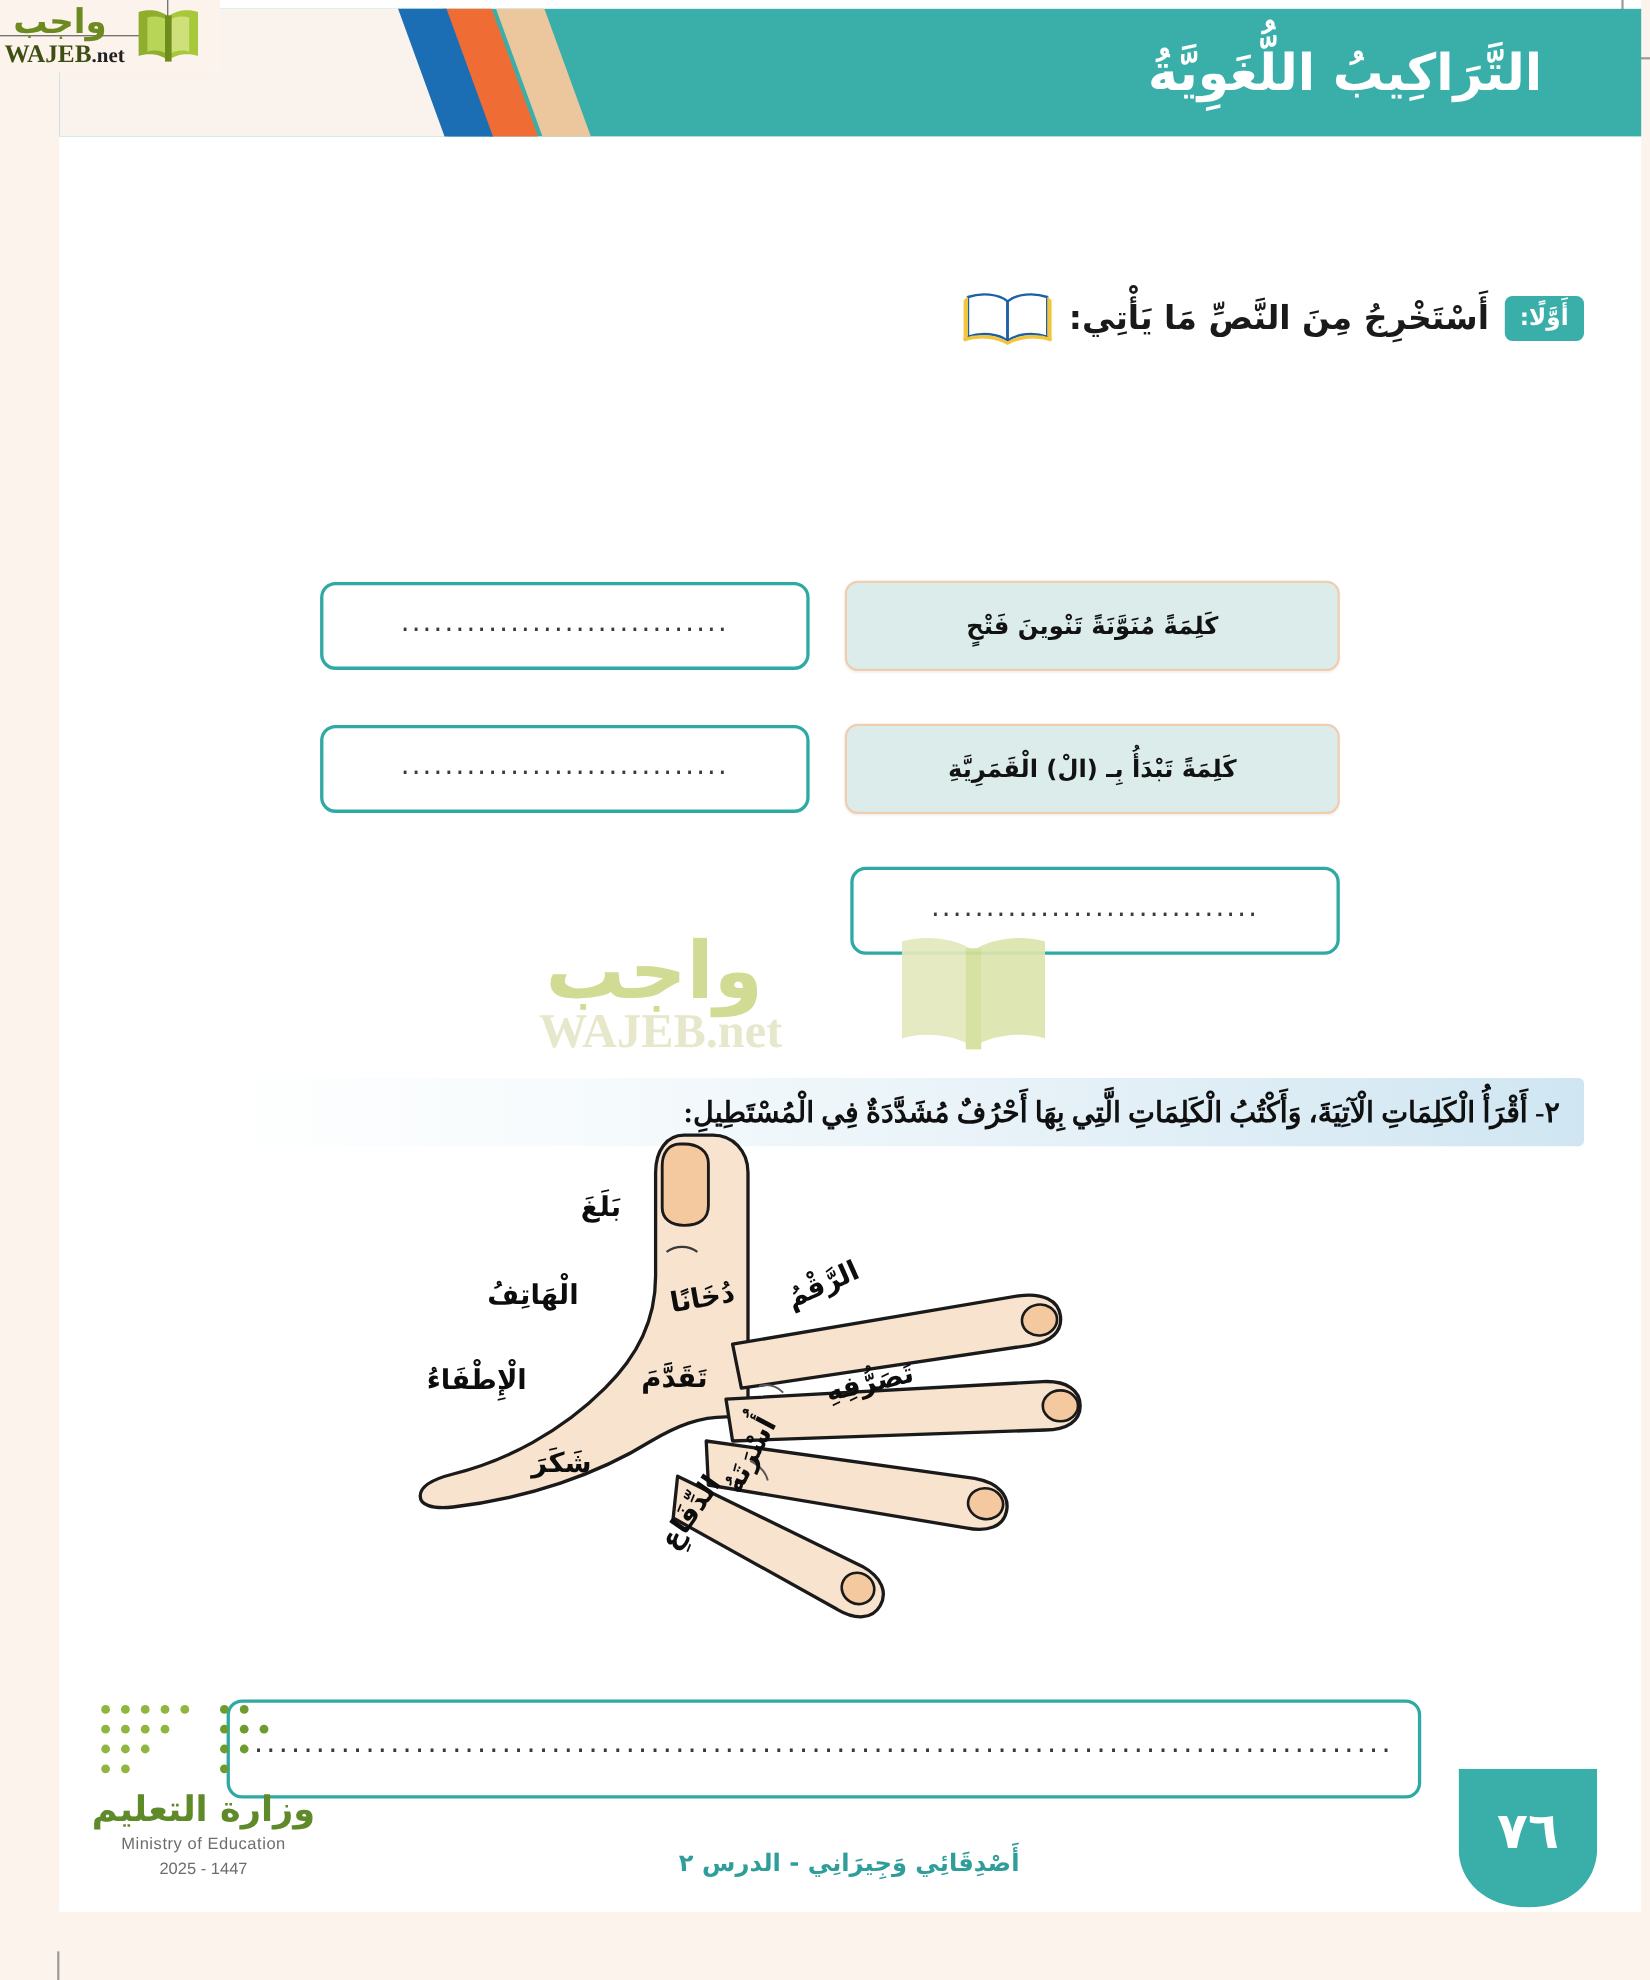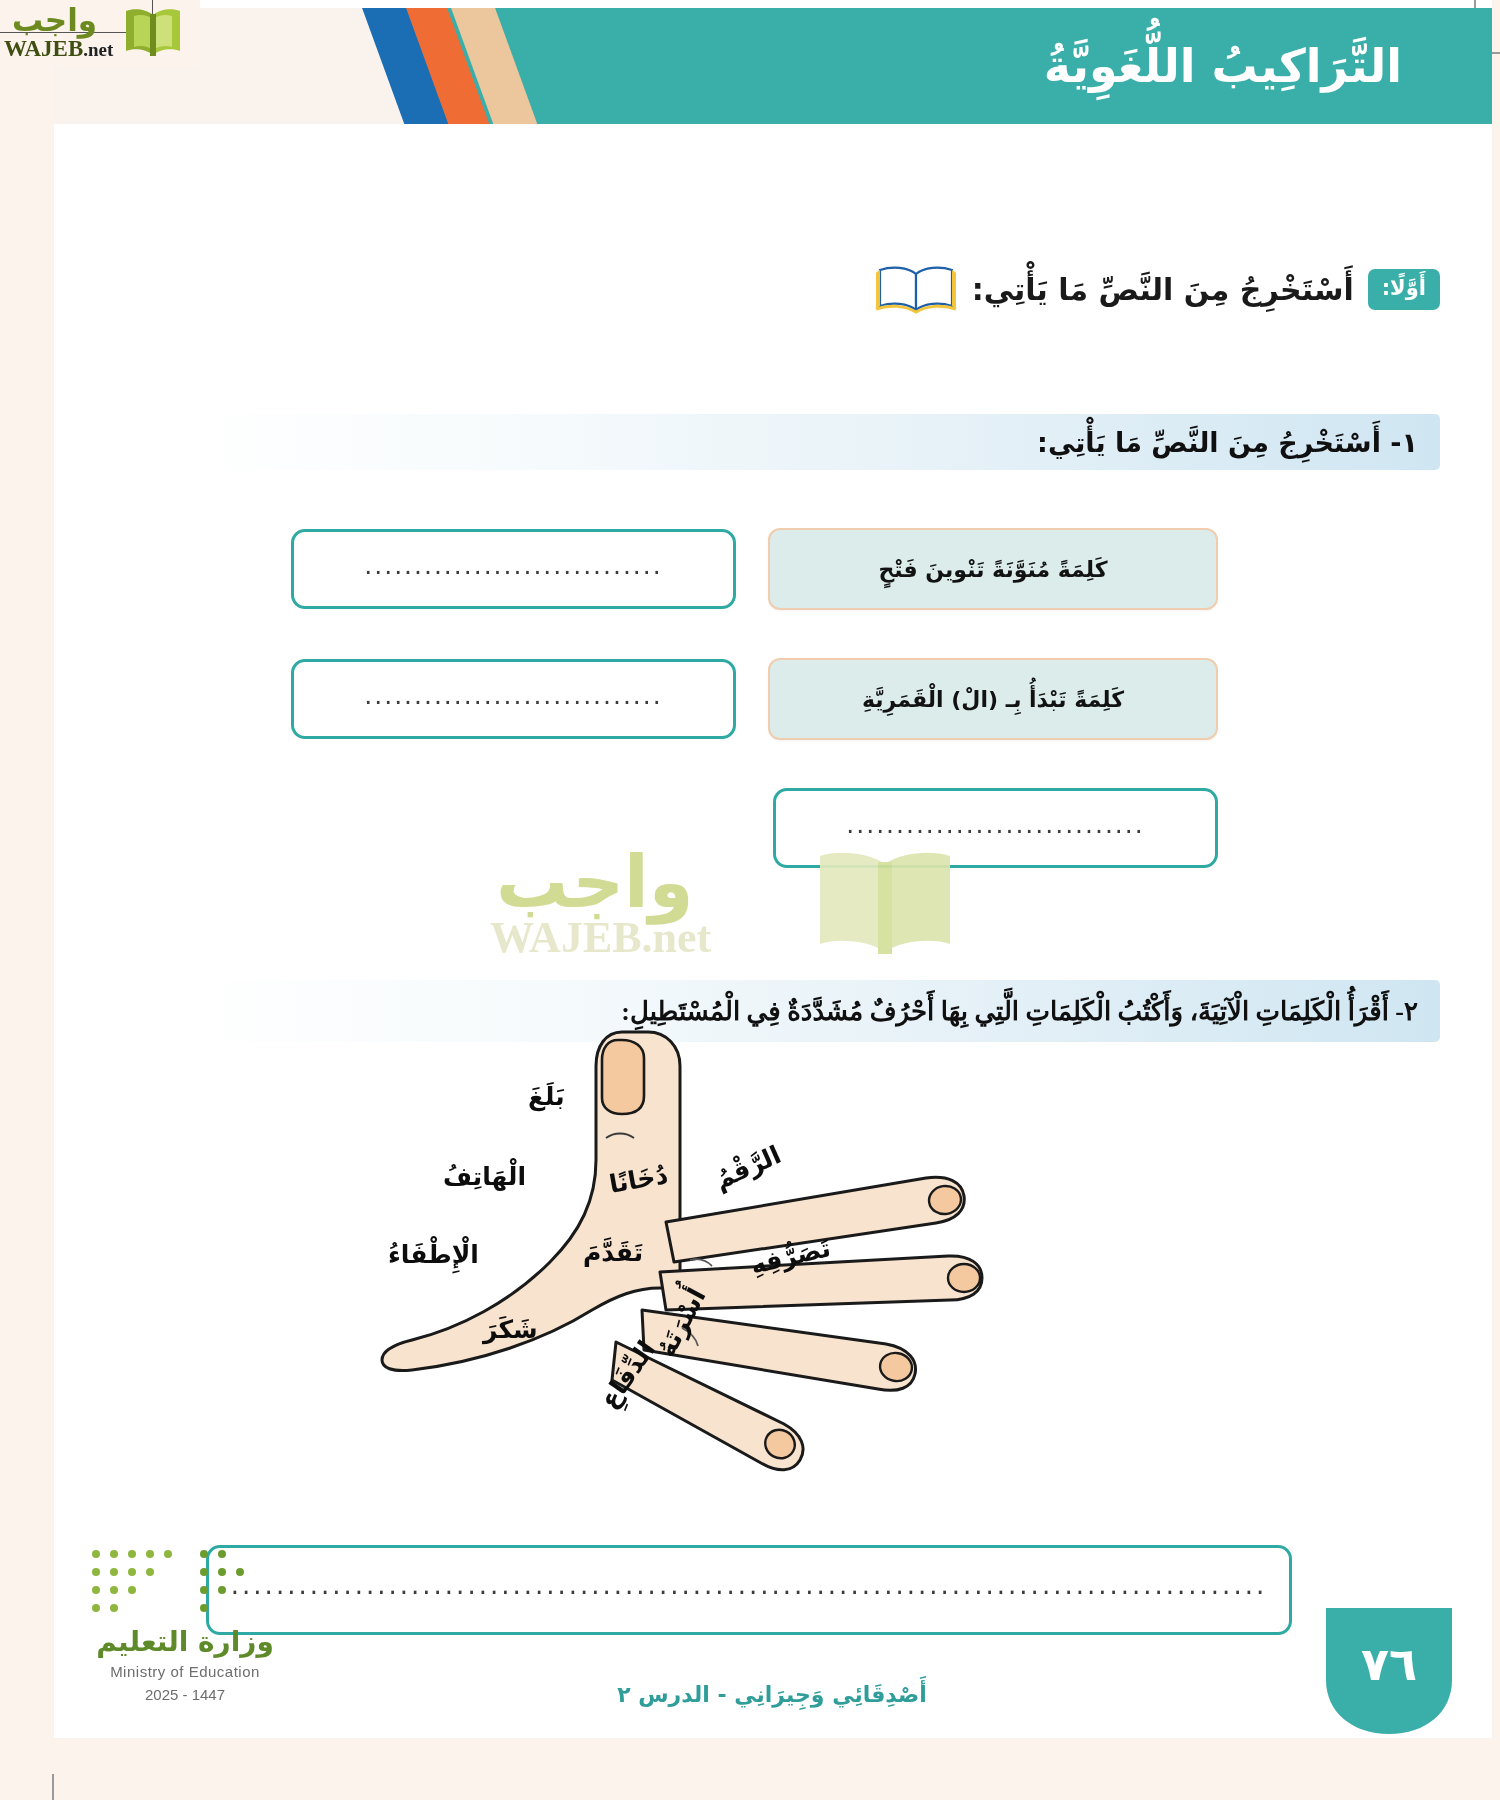--- a/index.html
+++ b/index.html
@@ -318,21 +318,21 @@
     width: 180px; height: 80px;
   }
   .moe-text {
     position: absolute;
     left: 70px; top: 1625px;
     width: 230px;
     text-align: center;
     direction: rtl;
   }
   .moe-ar {
-    font-size: 28px;
+    font-size: 32px;
     font-weight: bold;
     color: #5f8a2a;
     letter-spacing: 1px;
   }
   .moe-en {
     font-size: 15px;
     color: #6d6d6d;
     font-family: "Liberation Sans", sans-serif;
     direction: ltr;
     margin-top: 5px;
@@ -417,23 +417,20 @@
     <svg class="book-open-icon" viewBox="0 0 84 54">
       <path d="M42 12 C34 5, 18 4, 6 8 L6 44 C18 40, 34 41, 42 48 Z" fill="#ffffff" stroke="#1d5fa8" stroke-width="2.2"></path>
       <path d="M42 12 C50 5, 66 4, 78 8 L78 44 C66 40, 50 41, 42 48 Z" fill="#ffffff" stroke="#1d5fa8" stroke-width="2.2"></path>
       <path d="M6 8 L6 44 C4 45, 3 46, 2 47 L2 11 C3 10, 4 9, 6 8 Z" fill="#f2c53d"></path>
       <path d="M78 8 L78 44 C80 45, 81 46, 82 47 L82 11 C81 10, 80 9, 78 8 Z" fill="#f2c53d"></path>
       <path d="M2 47 C16 42, 32 44, 42 50 C52 44, 68 42, 82 47" fill="none" stroke="#f2c53d" stroke-width="3"></path>
       <line x1="42" y1="12" x2="42" y2="48" stroke="#1d5fa8" stroke-width="2"></line>
     </svg>
   </div>
 
-  <div class="instr-bar" id="instr-1">
-    <span class="txt">١- أَسْتَخْرِجُ مِنَ النَّصِّ مَا يَأْتِي:</span>
-  </div>
 
   <div class="qrow" id="qrow-1">
     <div class="prompt-box">
       <span class="ptxt">كَلِمَةً مُنَوَّنَةً تَنْوينَ فَتْحٍ</span>
     </div>
     <div class="answer-box">
       <span class="dots">..............................</span>
     </div>
   </div>
 

